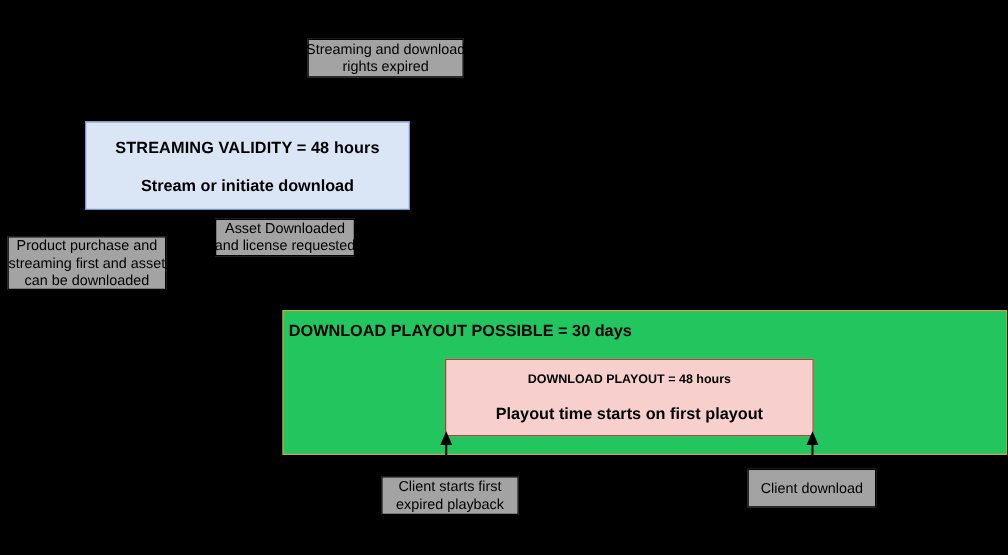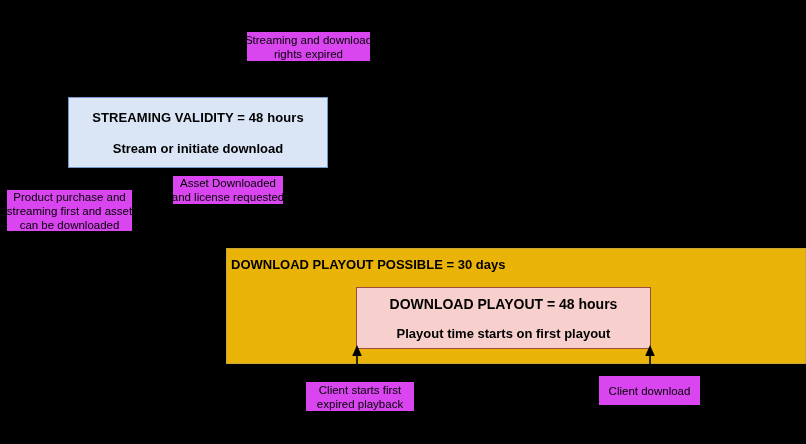--- a/index.html
+++ b/index.html
@@ -17,21 +17,21 @@
   }
 
   
   .node {
     position: absolute;
     box-sizing: border-box;
   }
 
   
   .label-box {
-    background: #d946ef;
+    background: #a3a3a3;
     color: #000000;
     border: 1px solid #000000;
     font-size: 11.5px;
     line-height: 14px;
     text-align: center;
     display: flex;
     flex-direction: column;
     align-items: center;
     justify-content: center;
     padding: 2px 3px;
@@ -55,21 +55,21 @@
     letter-spacing: 0.1px;
     margin-bottom: 16px;
   }
   .band-blue .line2 {
     font-size: 13px;
     font-weight: bold;
   }
 
   
   .band-yellow {
-    background: #eab308;
+    background: #22c55e;
     border: 1px solid #c8a838;
     color: #000000;
   }
   .band-yellow .title {
     position: absolute;
     left: 4px;
     top: 8px;
     font-size: 13px;
     font-weight: bold;
     white-space: nowrap;
@@ -79,21 +79,21 @@
   .band-pink {
     background: #f7d0cd;
     border: 1px solid #9e4b3f;
     color: #000000;
     display: flex;
     flex-direction: column;
     align-items: center;
     justify-content: center;
   }
   .band-pink .line1 {
-    font-size: 14px;
+    font-size: 10px;
     font-weight: bold;
     margin-bottom: 14px;
   }
   .band-pink .line2 {
     font-size: 13px;
     font-weight: bold;
   }
 
   
   .arrow {

